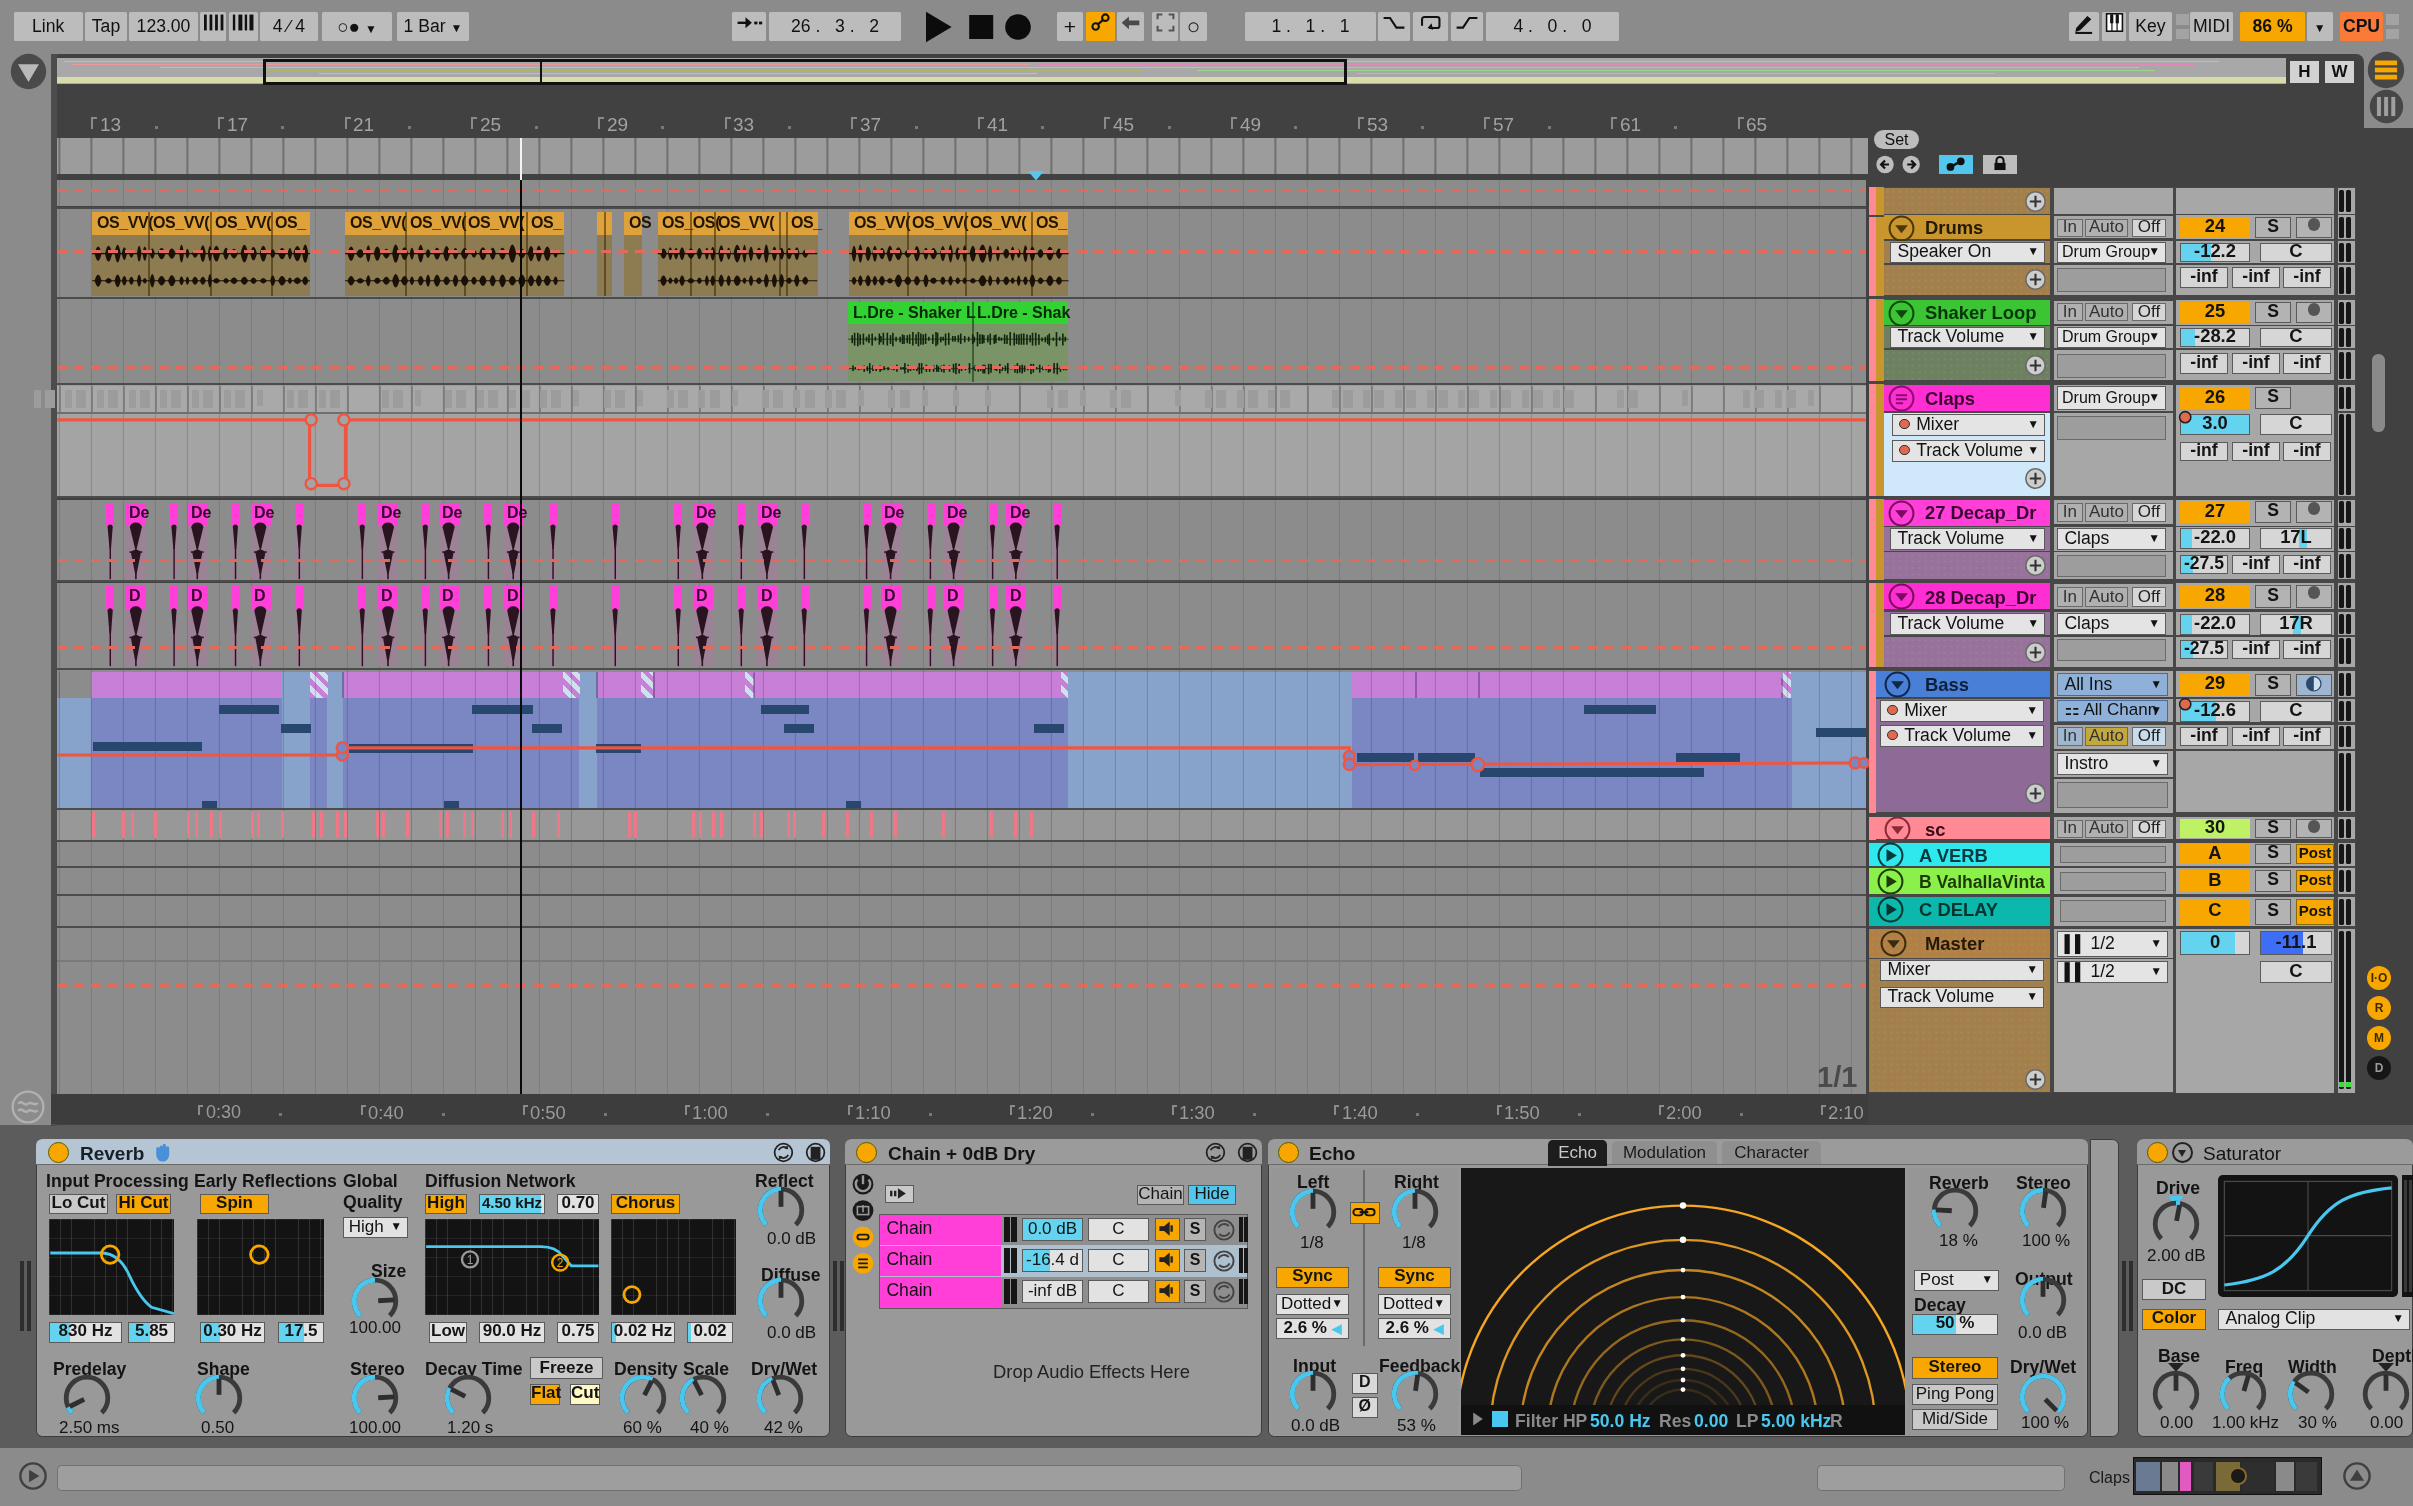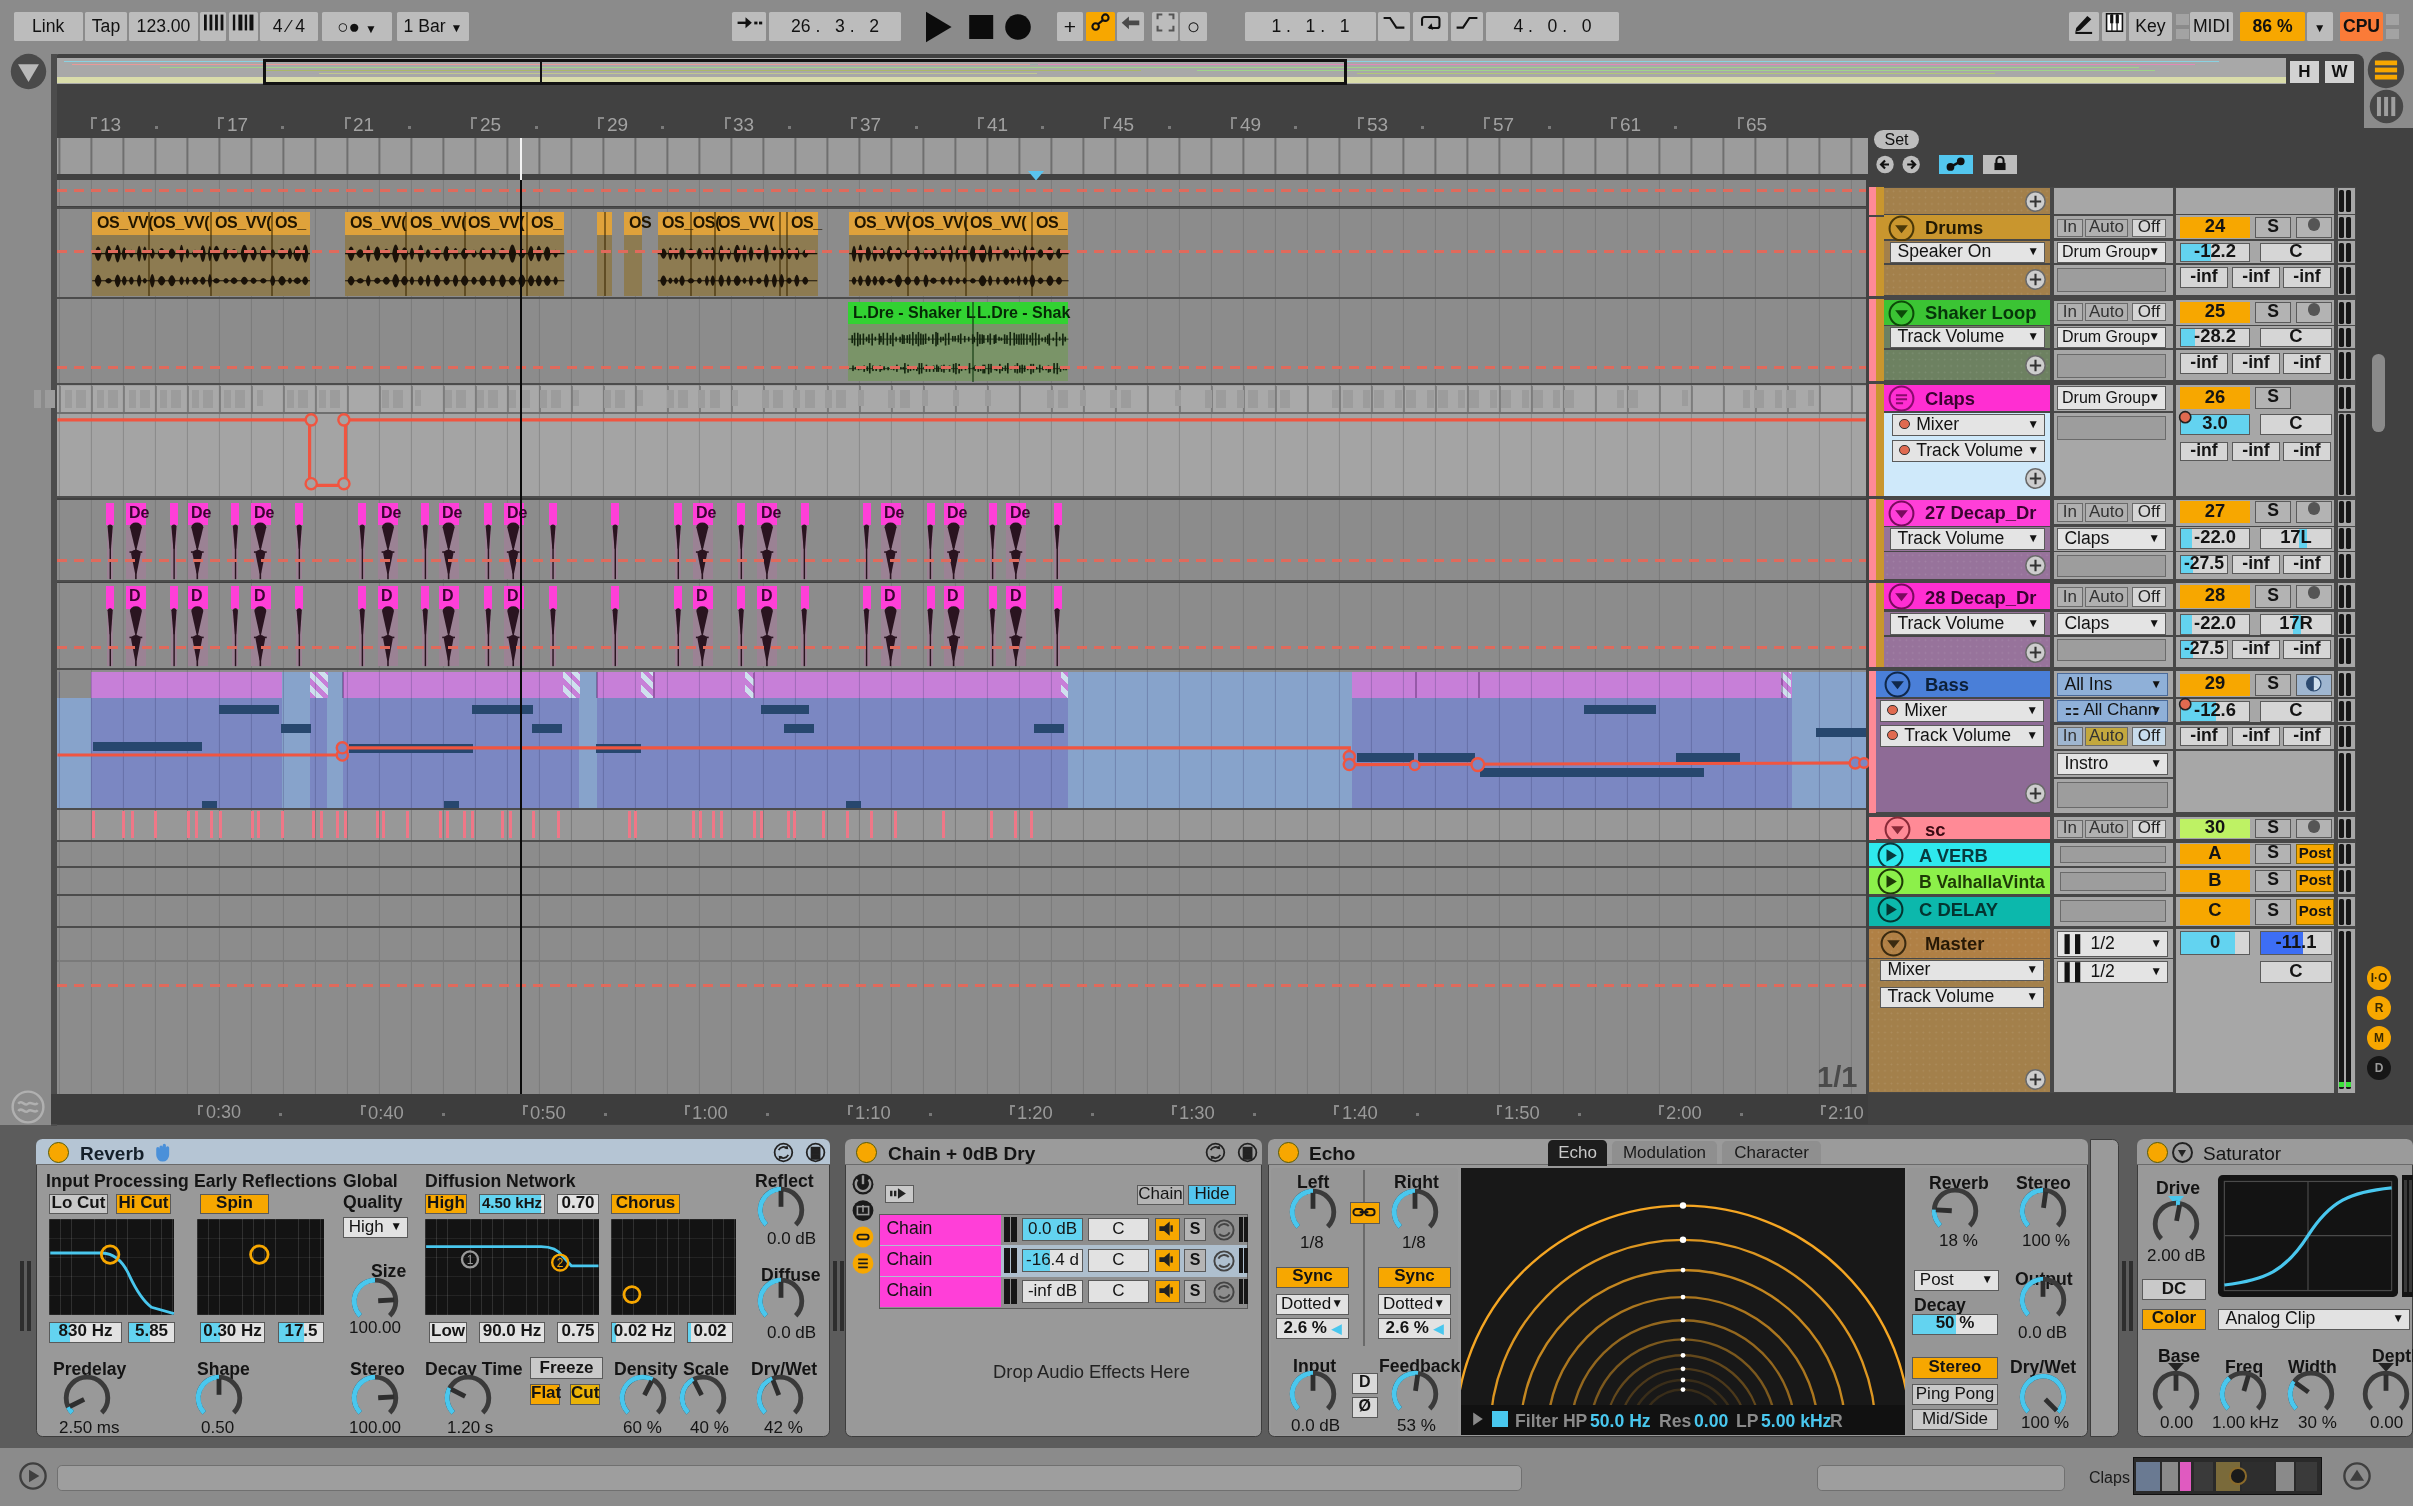--- a/index.html
+++ b/index.html
@@ -1699,21 +1699,21 @@
 <div class="a t" style="left:349px;top:1418px;font-size:17px;color:#141414;">100.00</div>
 <div class="a t" style="left:425px;top:1359px;font-size:17.6px;color:#141414;font-weight:bold;">Decay Time</div>
 <svg class="a" style="left:436px;top:1366px" width="64" height="64" viewBox="546 1712 80 80">
     <path d="M567.6 1770.4 A26 26 0 1 1 604.4 1770.4" stroke="#3a3a3a" stroke-width="6" fill="none"></path>
     <path d="M567.6 1770.4 A26 26 0 0 1 563.0 1739.8" stroke="#49c7ee" stroke-width="6" fill="none"></path>
     <line x1="582.5" y1="1750.1" x2="564.8" y2="1740.8" stroke="#2e2e2e" stroke-width="6"></line>
   </svg>
 <div class="a t" style="left:447px;top:1418px;font-size:17px;color:#141414;">1.20 s</div>
 <div class="a" style="left:530px;top:1357px;width:73px;height:22.3px;background:#c9c9c9;border:1.6px solid #5a5a5a;color:#141414;font-size:17px;text-align:center;font-weight:bold;line-height:19px">Freeze</div>
 <div class="a" style="left:530px;top:1384px;width:30px;height:21px;background:#f7a700;border:1.6px solid #5a5a5a;color:#141414;font-size:17px;text-align:center;font-weight:bold;line-height:16px">Flat</div>
-<div class="a" style="left:570px;top:1384px;width:29.5px;height:21px;background:#eab308;border:1.6px solid #5a5a5a;color:#141414;font-size:17px;text-align:center;font-weight:bold;line-height:16px">Cut</div>
+<div class="a" style="left:570px;top:1384px;width:29.5px;height:21px;background:#fef9c3;border:1.6px solid #5a5a5a;color:#141414;font-size:17px;text-align:center;font-weight:bold;line-height:16px">Cut</div>
 <div class="a t" style="left:614px;top:1359px;font-size:17.6px;color:#141414;font-weight:bold;">Density</div>
 <svg class="a" style="left:611px;top:1366px" width="64" height="64" viewBox="765 1712 80 80">
     <path d="M786.6 1770.4 A26 26 0 1 1 823.4 1770.4" stroke="#3a3a3a" stroke-width="6" fill="none"></path>
     <path d="M786.6 1770.4 A26 26 0 0 1 816.8 1728.8" stroke="#49c7ee" stroke-width="6" fill="none"></path>
     <line x1="806.8" y1="1748.4" x2="815.9" y2="1730.6" stroke="#2e2e2e" stroke-width="6"></line>
   </svg>
 <div class="a t" style="left:623px;top:1418px;font-size:17px;color:#141414;">60 %</div>
 <div class="a t" style="left:683px;top:1359px;font-size:17.6px;color:#141414;font-weight:bold;">Scale</div>
 <svg class="a" style="left:671px;top:1366px" width="64" height="64" viewBox="841 1712 80 80">
     <path d="M862.6 1770.4 A26 26 0 1 1 899.4 1770.4" stroke="#3a3a3a" stroke-width="6" fill="none"></path>

